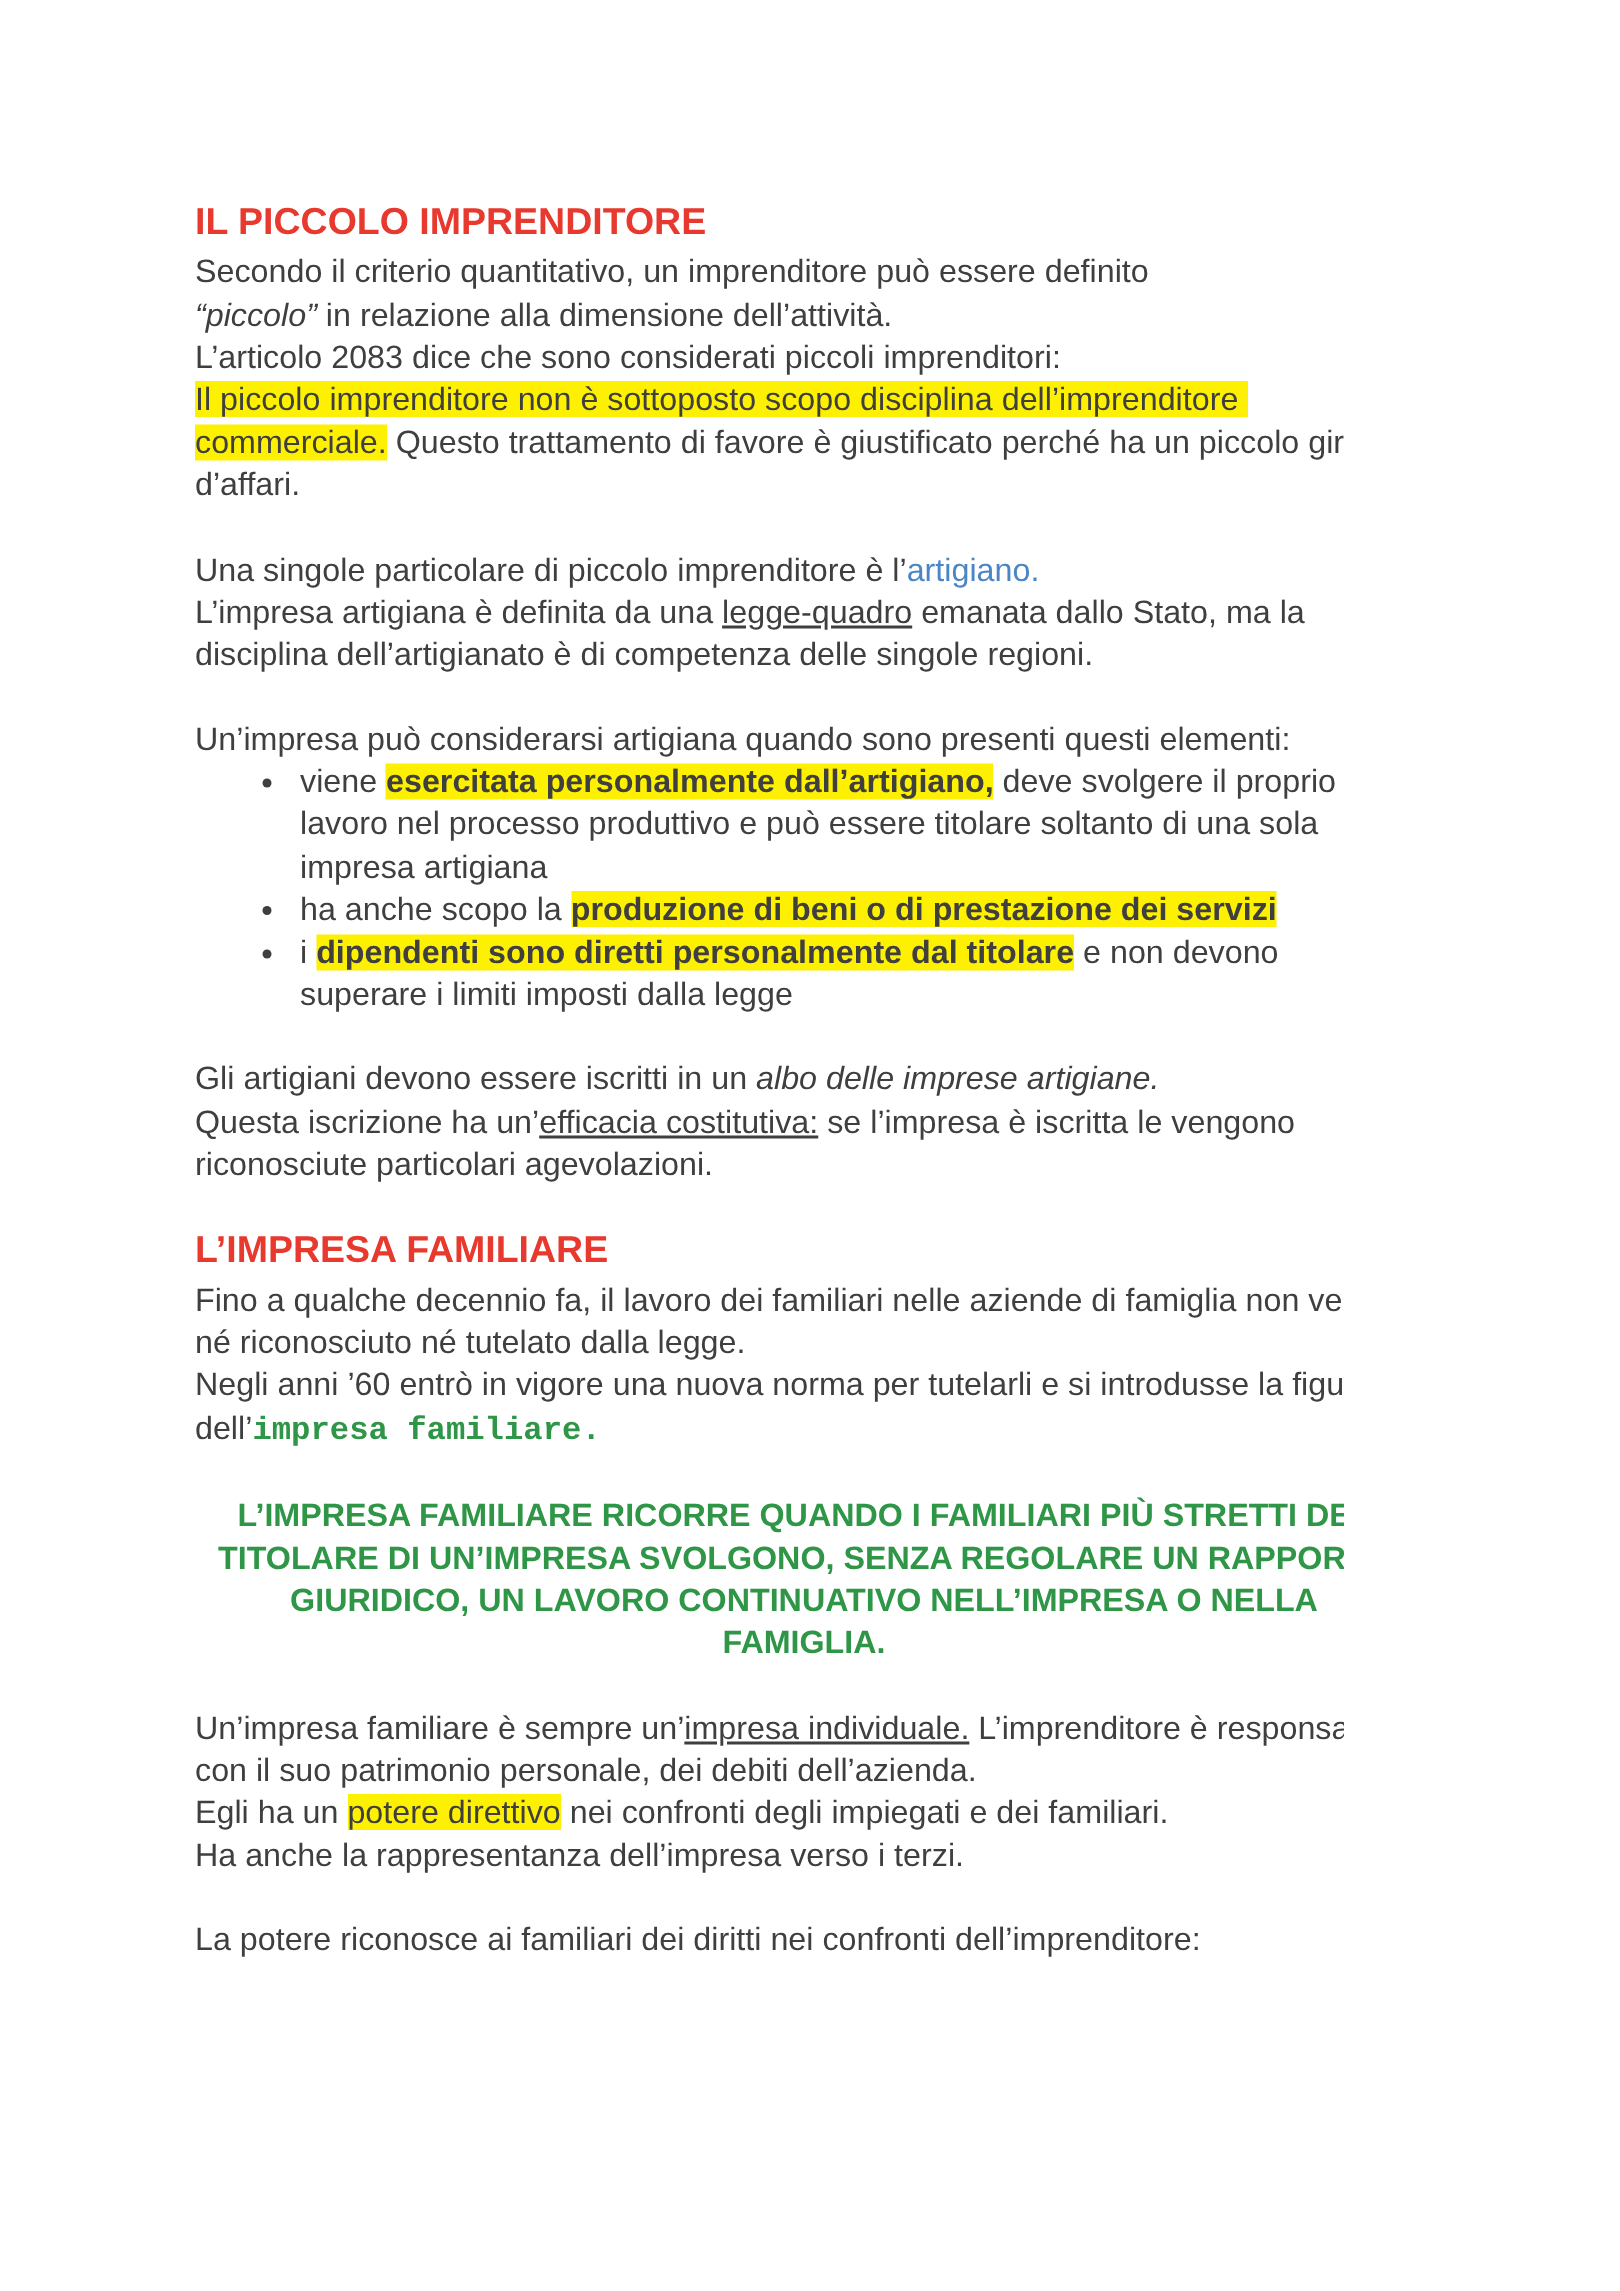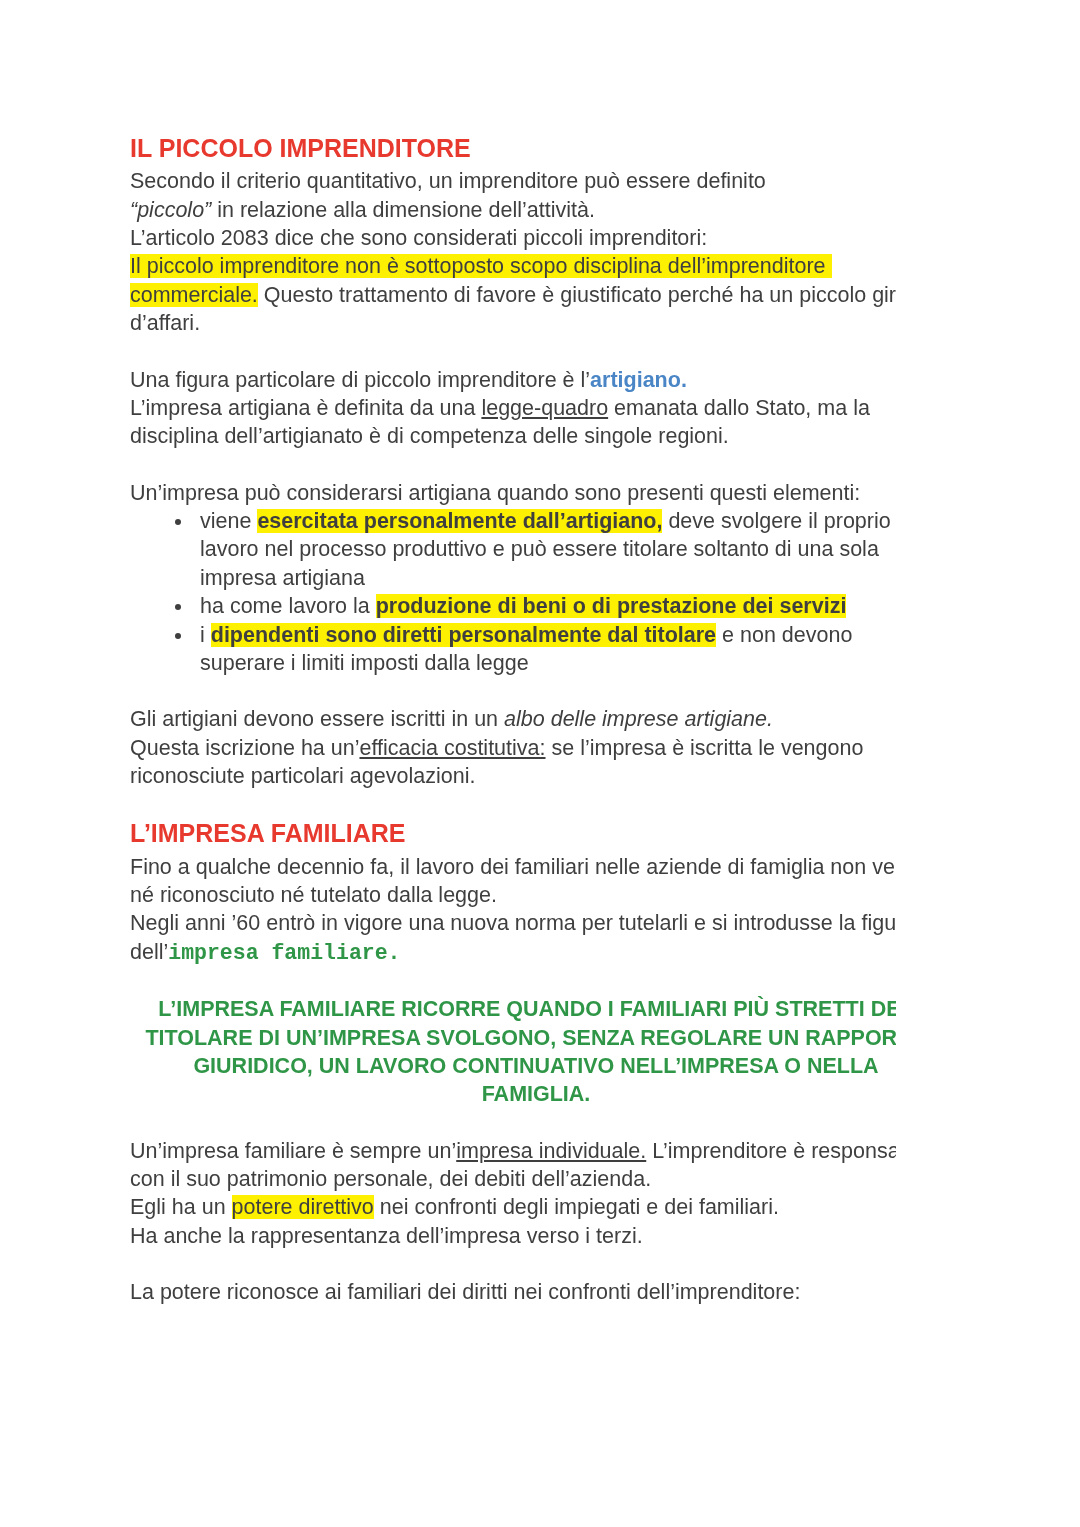--- a/index.html
+++ b/index.html
@@ -52,39 +52,39 @@
     font-weight: bold;
     text-align: center;
     margin: 0 0 28px 0;
     padding: 0 10px;
     white-space: pre-wrap;
   }
   .seg.italic { font-style: italic; }
   .seg.underline { text-decoration: underline; }
   .seg.highlight { background: var(--highlight-color, #fdf000); }
   .seg.highlight-bold { background: var(--highlight-color, #fdf000); font-weight: bold; }
-  .seg.blue { color: var(--link-color, #4a86c6); font-weight: bold; }
+  .seg.blue { color: var(--link-color, #4a86c6); }
   .seg.green-bold { color: var(--green-color, #2f9647); font-weight: bold; font-family: Liberation Mono, monospace; }
 </style>
 </head>
 <body>
 
 <div class="page">
   <div class="content">
       <h2 class="heading"><span class="seg">IL PICCOLO IMPRENDITORE</span></h2>
       <p class="para tight"><span class="seg">Secondo il criterio quantitativo, un imprenditore può essere definito
 </span><span class="seg italic">“piccolo”</span><span class="seg"> in relazione alla dimensione dell’attività.
 L’articolo 2083 dice che sono considerati piccoli imprenditori:</span></p>
       <p class="para"><span class="seg highlight">Il piccolo imprenditore non è sottoposto scopo disciplina dell’imprenditore commerciale.</span><span class="seg"> Questo trattamento di favore è giustificato perché ha un piccolo giro d’affari.</span></p>
-      <p class="para"><span class="seg">Una figura particolare di piccolo imprenditore è l’</span><span class="seg blue">artigiano.</span><span class="seg">
+      <p class="para"><span class="seg">Una singole particolare di piccolo imprenditore è l’</span><span class="seg blue">artigiano.</span><span class="seg">
 L’impresa artigiana è definita da una </span><span class="seg underline">legge-quadro</span><span class="seg"> emanata dallo Stato, ma la disciplina dell’artigianato è di competenza delle singole regioni.</span></p>
       <p class="para tight"><span class="seg">Un’impresa può considerarsi artigiana quando sono presenti questi elementi:</span></p>
       <ul class="doc-list">
         <li><span class="seg">viene </span><span class="seg highlight-bold">esercitata personalmente dall’artigiano,</span><span class="seg"> deve svolgere il proprio lavoro nel processo produttivo e può essere titolare soltanto di una sola impresa artigiana</span></li>
-        <li><span class="seg">ha come lavoro la </span><span class="seg highlight-bold">produzione di beni o di prestazione dei servizi</span></li>
+        <li><span class="seg">ha anche scopo la </span><span class="seg highlight-bold">produzione di beni o di prestazione dei servizi</span></li>
         <li><span class="seg">i </span><span class="seg highlight-bold">dipendenti sono diretti personalmente dal titolare</span><span class="seg"> e non devono superare i limiti imposti dalla legge</span></li>
       </ul>
       <p class="para"><span class="seg">Gli artigiani devono essere iscritti in un </span><span class="seg italic">albo delle imprese artigiane.</span><span class="seg">
 Questa iscrizione ha un’</span><span class="seg underline">efficacia costitutiva:</span><span class="seg"> se l’impresa è iscritta le vengono riconosciute particolari agevolazioni.</span></p>
       <h2 class="heading"><span class="seg">L’IMPRESA FAMILIARE</span></h2>
       <p class="para"><span class="seg">Fino a qualche decennio fa, il lavoro dei familiari nelle aziende di famiglia non veniva né riconosciuto né tutelato dalla legge.
 Negli anni ’60 entrò in vigore una nuova norma per tutelarli e si introdusse la figura dell’</span><span class="seg green-bold">impresa familiare.</span></p>
       <p class="callout"><span class="seg">L’IMPRESA FAMILIARE RICORRE QUANDO I FAMILIARI PIÙ STRETTI DEL TITOLARE DI UN’IMPRESA SVOLGONO, SENZA REGOLARE UN RAPPORTO GIURIDICO, UN LAVORO CONTINUATIVO NELL’IMPRESA O NELLA FAMIGLIA.</span></p>
       <p class="para"><span class="seg">Un’impresa familiare è sempre un’</span><span class="seg underline">impresa individuale.</span><span class="seg"> L’imprenditore è responsabile, con il suo patrimonio personale, dei debiti dell’azienda.
 Egli ha un </span><span class="seg highlight">potere direttivo</span><span class="seg"> nei confronti degli impiegati e dei familiari.

